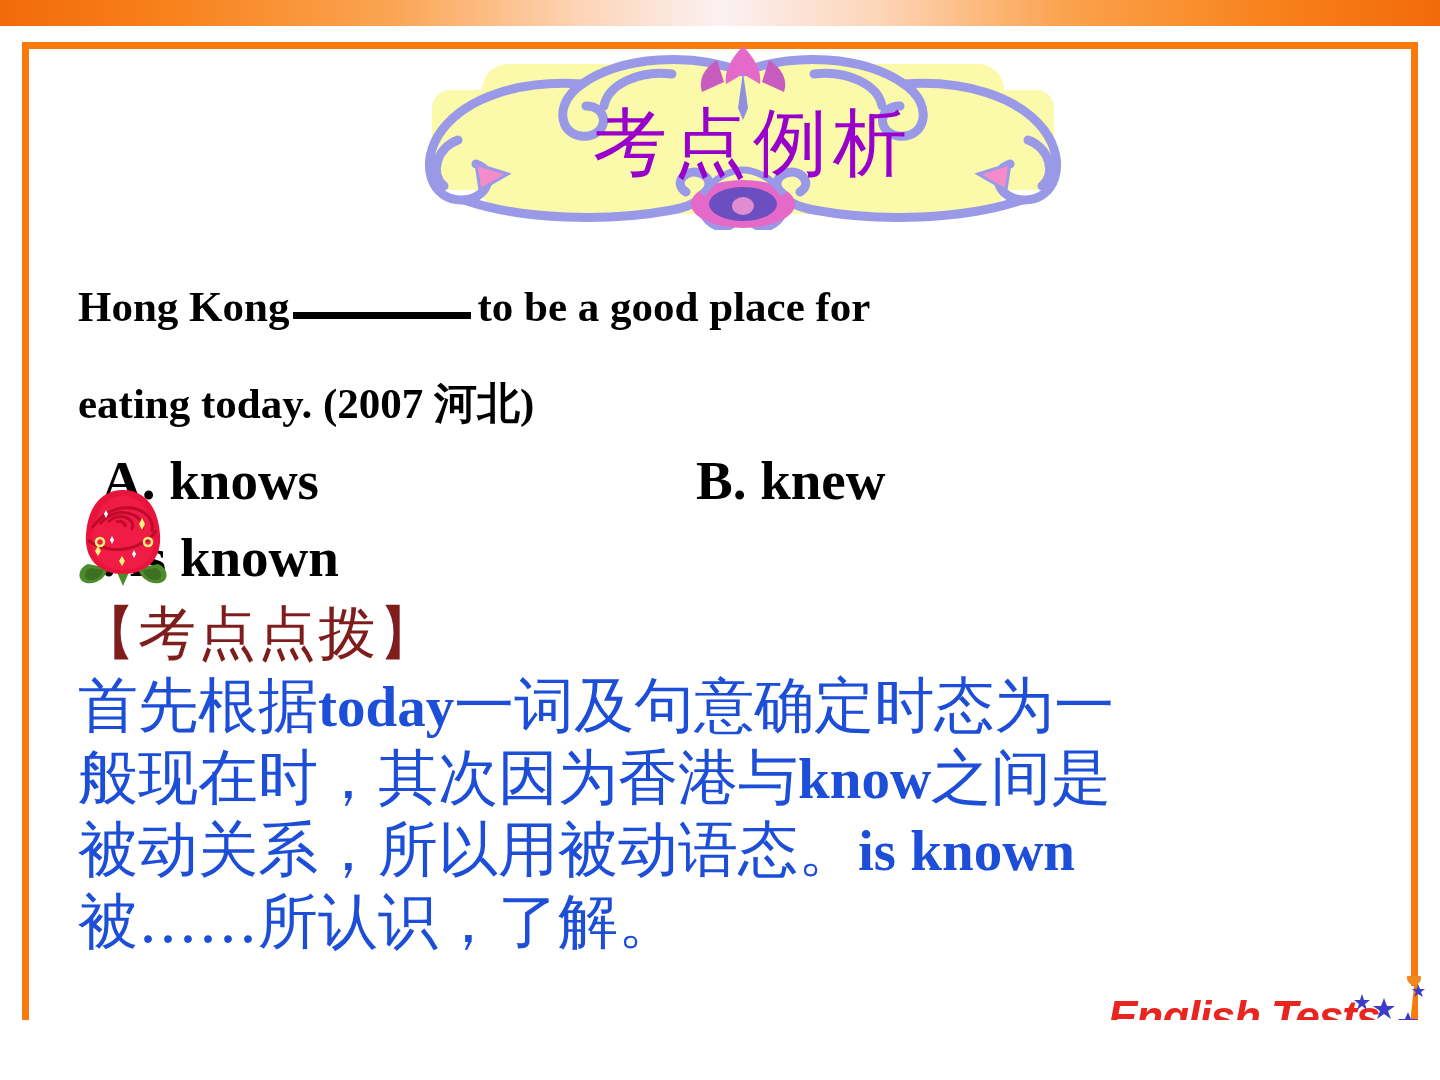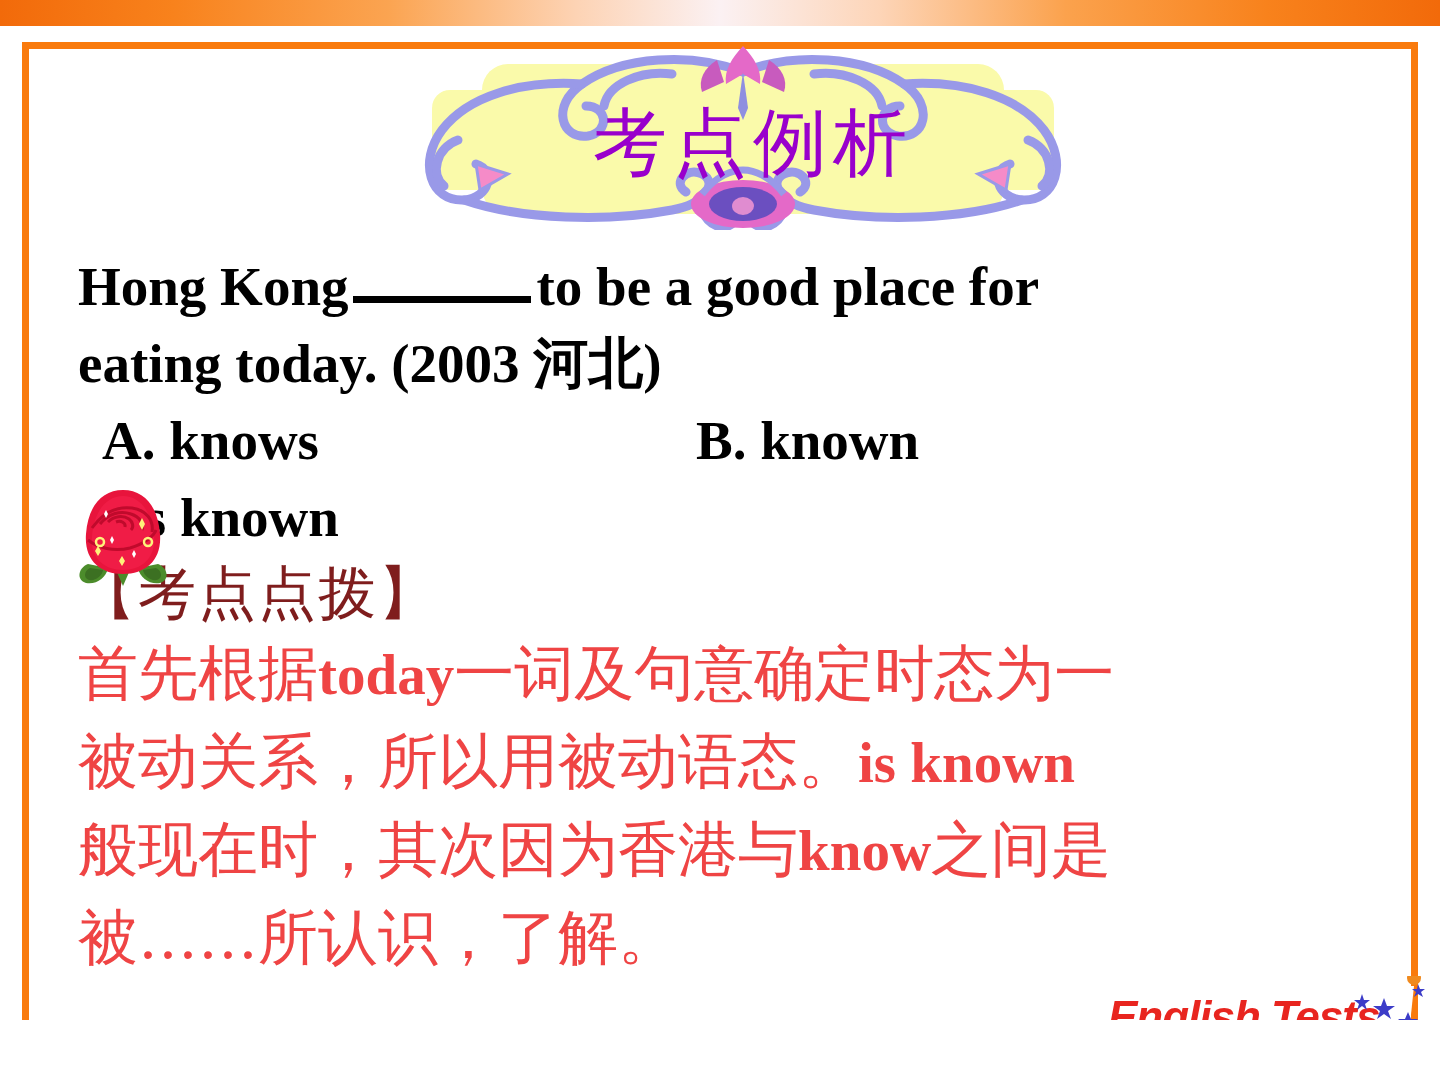--- a/index.html
+++ b/index.html
@@ -87,24 +87,25 @@
     position: absolute;
     left: 78px;
     top: 248px;
     width: 1320px;
   }
 
   .qline {
     color: #000000;
     font-family: "Liberation Serif", "DejaVu Serif", serif;
     font-weight: bold;
-    font-size: 55px;
+    font-size: 43px;
     line-height: 77px;
     white-space: nowrap;
     letter-spacing: 0px;
+    margin-top: 20px;
   }
   .blank {
     display: inline-block;
     width: 178px;
     border-bottom: 7px solid #000;
     margin: 0 6px 0 4px;
     vertical-align: 2px;
     height: 40px;
   }
 
@@ -134,24 +135,24 @@
   .blue-head {
     color: #7f1d1d;
     font-family: "DejaVu Serif", "Liberation Serif", serif;
     font-size: 58px;
     line-height: 74px;
     font-weight: 400;
     letter-spacing: 2px;
     white-space: nowrap;
   }
   .blue-line {
-    color: #ef4444;
+    color: #1d4ed8;
     font-family: "DejaVu Serif", "Liberation Serif", serif;
     font-size: 60px;
-    line-height: 87px;
+    line-height: 70px;
     font-weight: 400;
     letter-spacing: 0px;
     white-space: nowrap;
   }
   .blue-line .en {
     font-family: "Liberation Serif", "DejaVu Serif", serif;
     font-weight: bold;
     font-size: 57px;
   }
 
@@ -223,43 +224,43 @@
     </svg>
     <div id="title-text">考点例析</div>
   </div>
 
   <div id="content">
 
     <div class="qline">
       <span>Hong Kong</span><span class="blank"></span><span>to be a good place for</span>
     </div>
 
-    <div class="qline">eating today. (2003 河北)</div>
+    <div class="qline">eating today. (2007 河北)</div>
 
     <div class="opt-row">
       <div class="opt-a">A. knows</div>
-      <div class="opt-b">B. known</div>
+      <div class="opt-b">B. knew</div>
     </div>
 
     <div class="opt-row">
       <div class="opt-a">. is known</div>
     </div>
 
     <div class="blue-head">【考点点拨】</div>
 
     <div class="blue-line">
       <span>首先根据</span><span class="en">today</span><span>一词及句意确定时态为一</span>
     </div>
 
     <div class="blue-line">
+      <span>般现在时，其次因为香港与</span><span class="en">know</span><span>之间是</span>
+    </div>
+
+    <div class="blue-line">
       <span>被动关系，所以用被动语态。</span><span class="en">is known</span>
-    </div>
-
-    <div class="blue-line">
-      <span>般现在时，其次因为香港与</span><span class="en">know</span><span>之间是</span>
     </div>
 
     <div class="blue-line">被……所认识，了解。</div>
   </div>
 
   <div id="rose">
     <svg viewBox="0 0 94 102" xmlns="http://www.w3.org/2000/svg">
 
       <g fill="#4C8C2B">
         <path d="M12 80 C 2 84, 0 96, 10 99 C 20 101, 30 94, 32 84 Z"></path>

